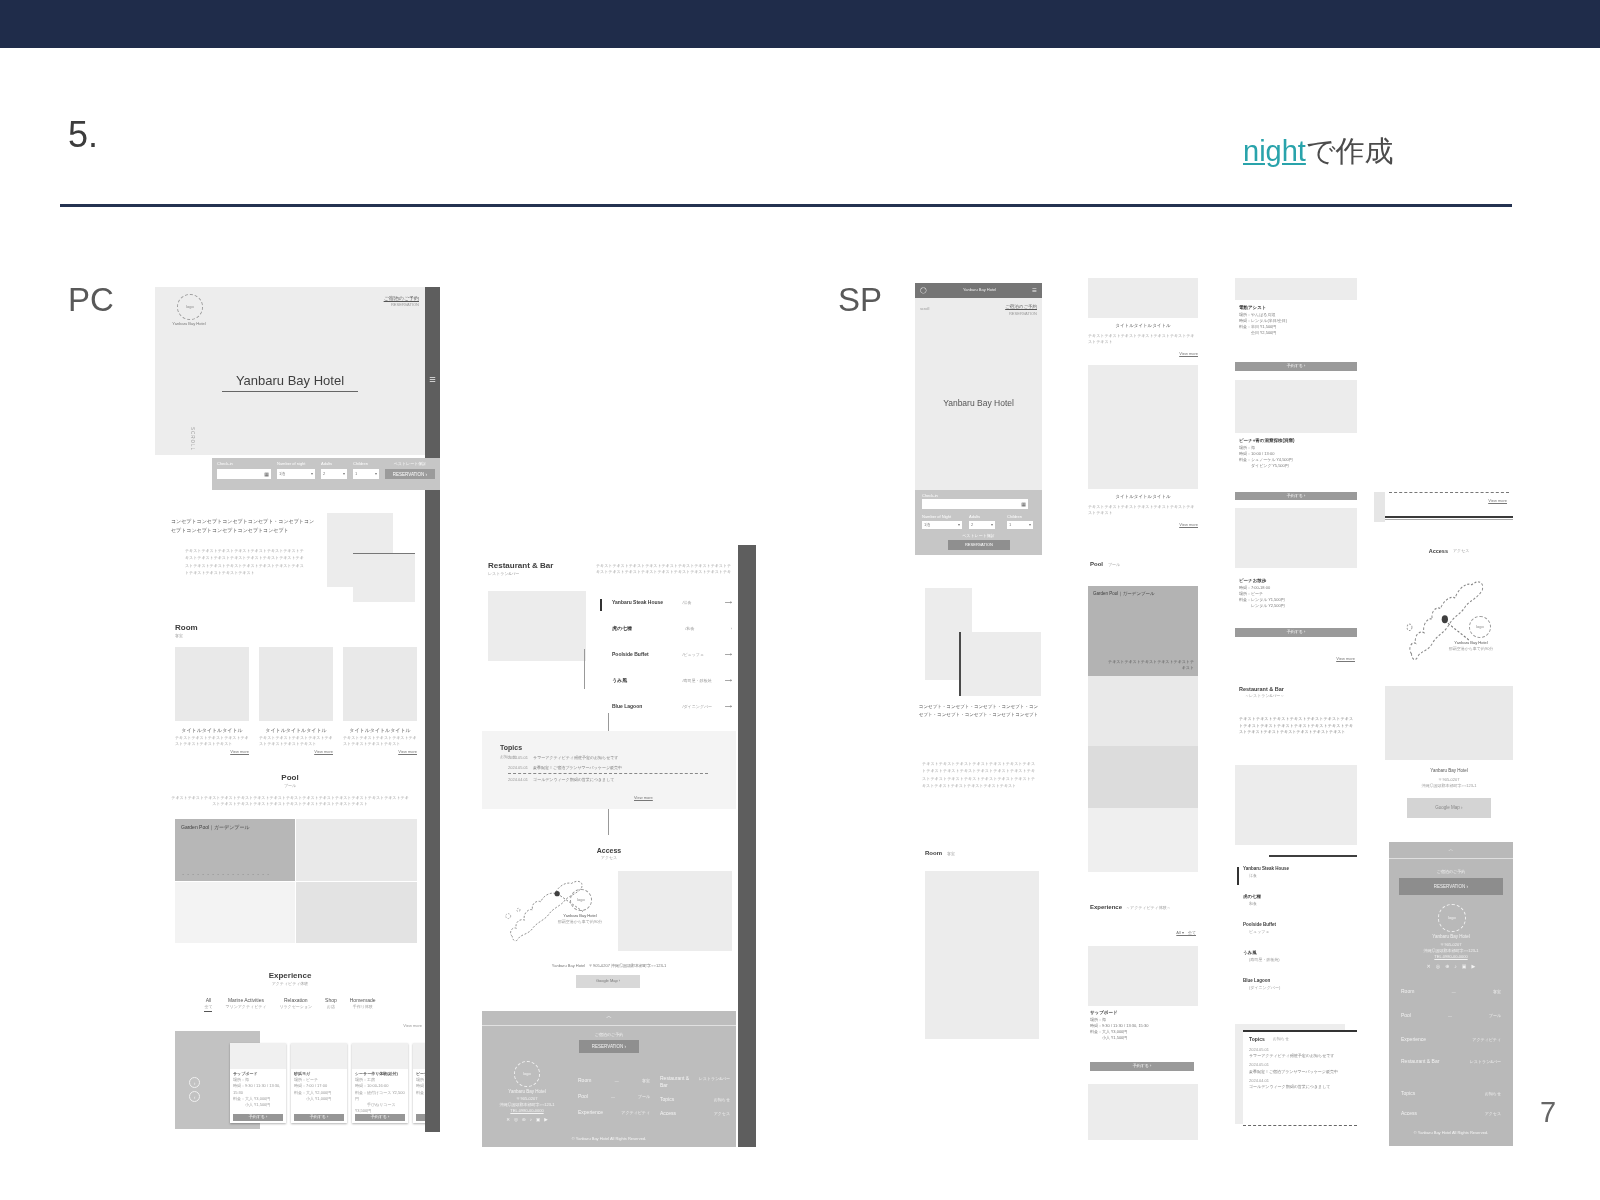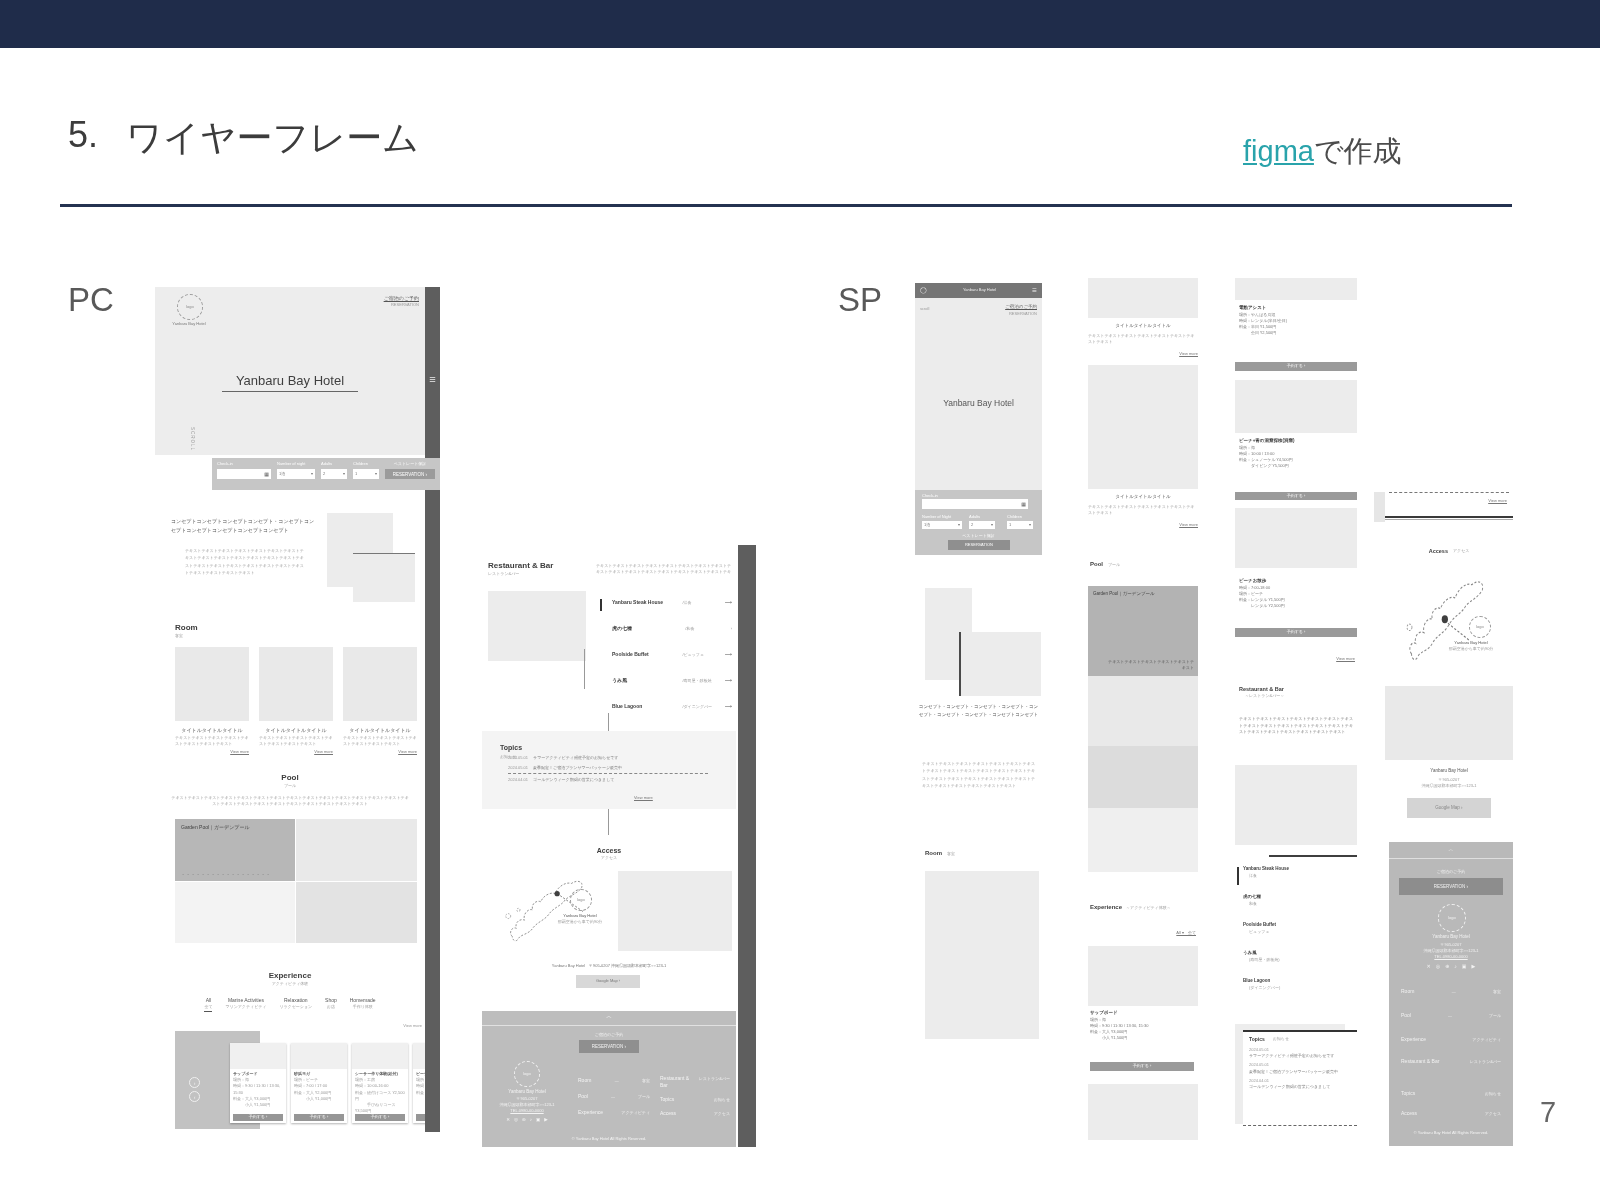--- a/index.html
+++ b/index.html
@@ -33,25 +33,24 @@
 </style>
 </head>
 <body>
 
 <div class="slide">
 
   <div class="abs" style="left:0;top:0;width:1600px;height:48px;background:#1f2c4a"></div>
 
   <div class="abs flex" style="left:68px;top:114px;font-size:36px;color:#3c3c3c;gap:28px">
     <span>5.</span>
-    <span>ワイヤーフレーム</span>
   </div>
 
   <div class="abs" style="left:1243px;top:132px;font-size:29px;color:#4c4c4c">
-    <a class="u" style="color:#29a3ab;cursor:pointer">figma</a><span>で作成</span>
+    <a class="u" style="color:#29a3ab;cursor:pointer">night</a><span>で作成</span>
   </div>
 
   <div class="abs" style="left:60px;top:204px;width:1452px;height:3px;background:#243250"></div>
 
   <div class="abs" style="left:68px;top:281px;font-size:33px;color:#595959">PC</div>
   <div class="abs" style="left:838px;top:281px;font-size:33px;color:#595959">SP</div>
 
   <div class="abs" style="left:1540px;top:1096px;font-size:29px;color:#666">7</div>
 
   <div class="abs" style="left:155px;top:287px;width:285px;height:845px;overflow:hidden">

